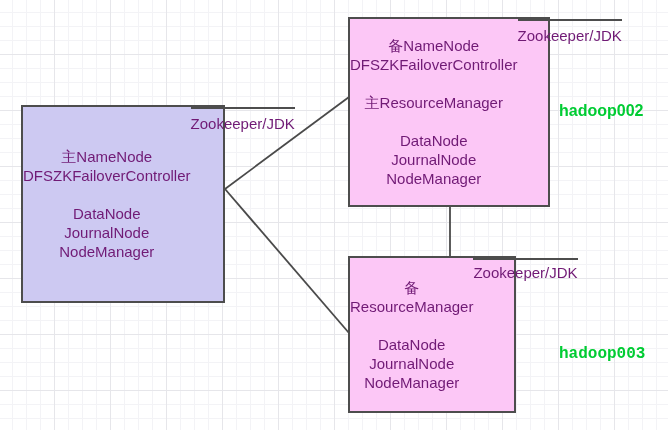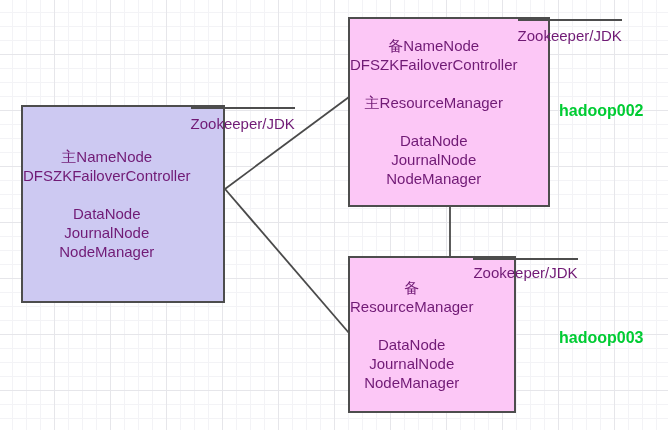--- a/index.html
+++ b/index.html
@@ -94,15 +94,15 @@
   <div class="node" style="left: 348px; top: 256px; width: 168px; height: 157px; background-color: rgb(252, 199, 246);">
     <div class="main">备ResourceManager
 
 DataNode
 JournalNode
 NodeManager</div>
     <div class="footer" style="height:26px;">Zookeeper/JDK</div>
   </div>
 
   <div class="host-label" style="left: 559px; top: 102px; color: rgb(0, 204, 51);">hadoop002</div>
-  <div class="host-label" style="left: 559px; top: 329px; color: rgb(0, 204, 51);">hadoop003</div>
+  <div class="host-label" style="left: 559px; top: 345px; color: rgb(0, 204, 51); font-family: Liberation Mono, monospace;">hadoop003</div>
 
 </div>
 
 </body></html>

